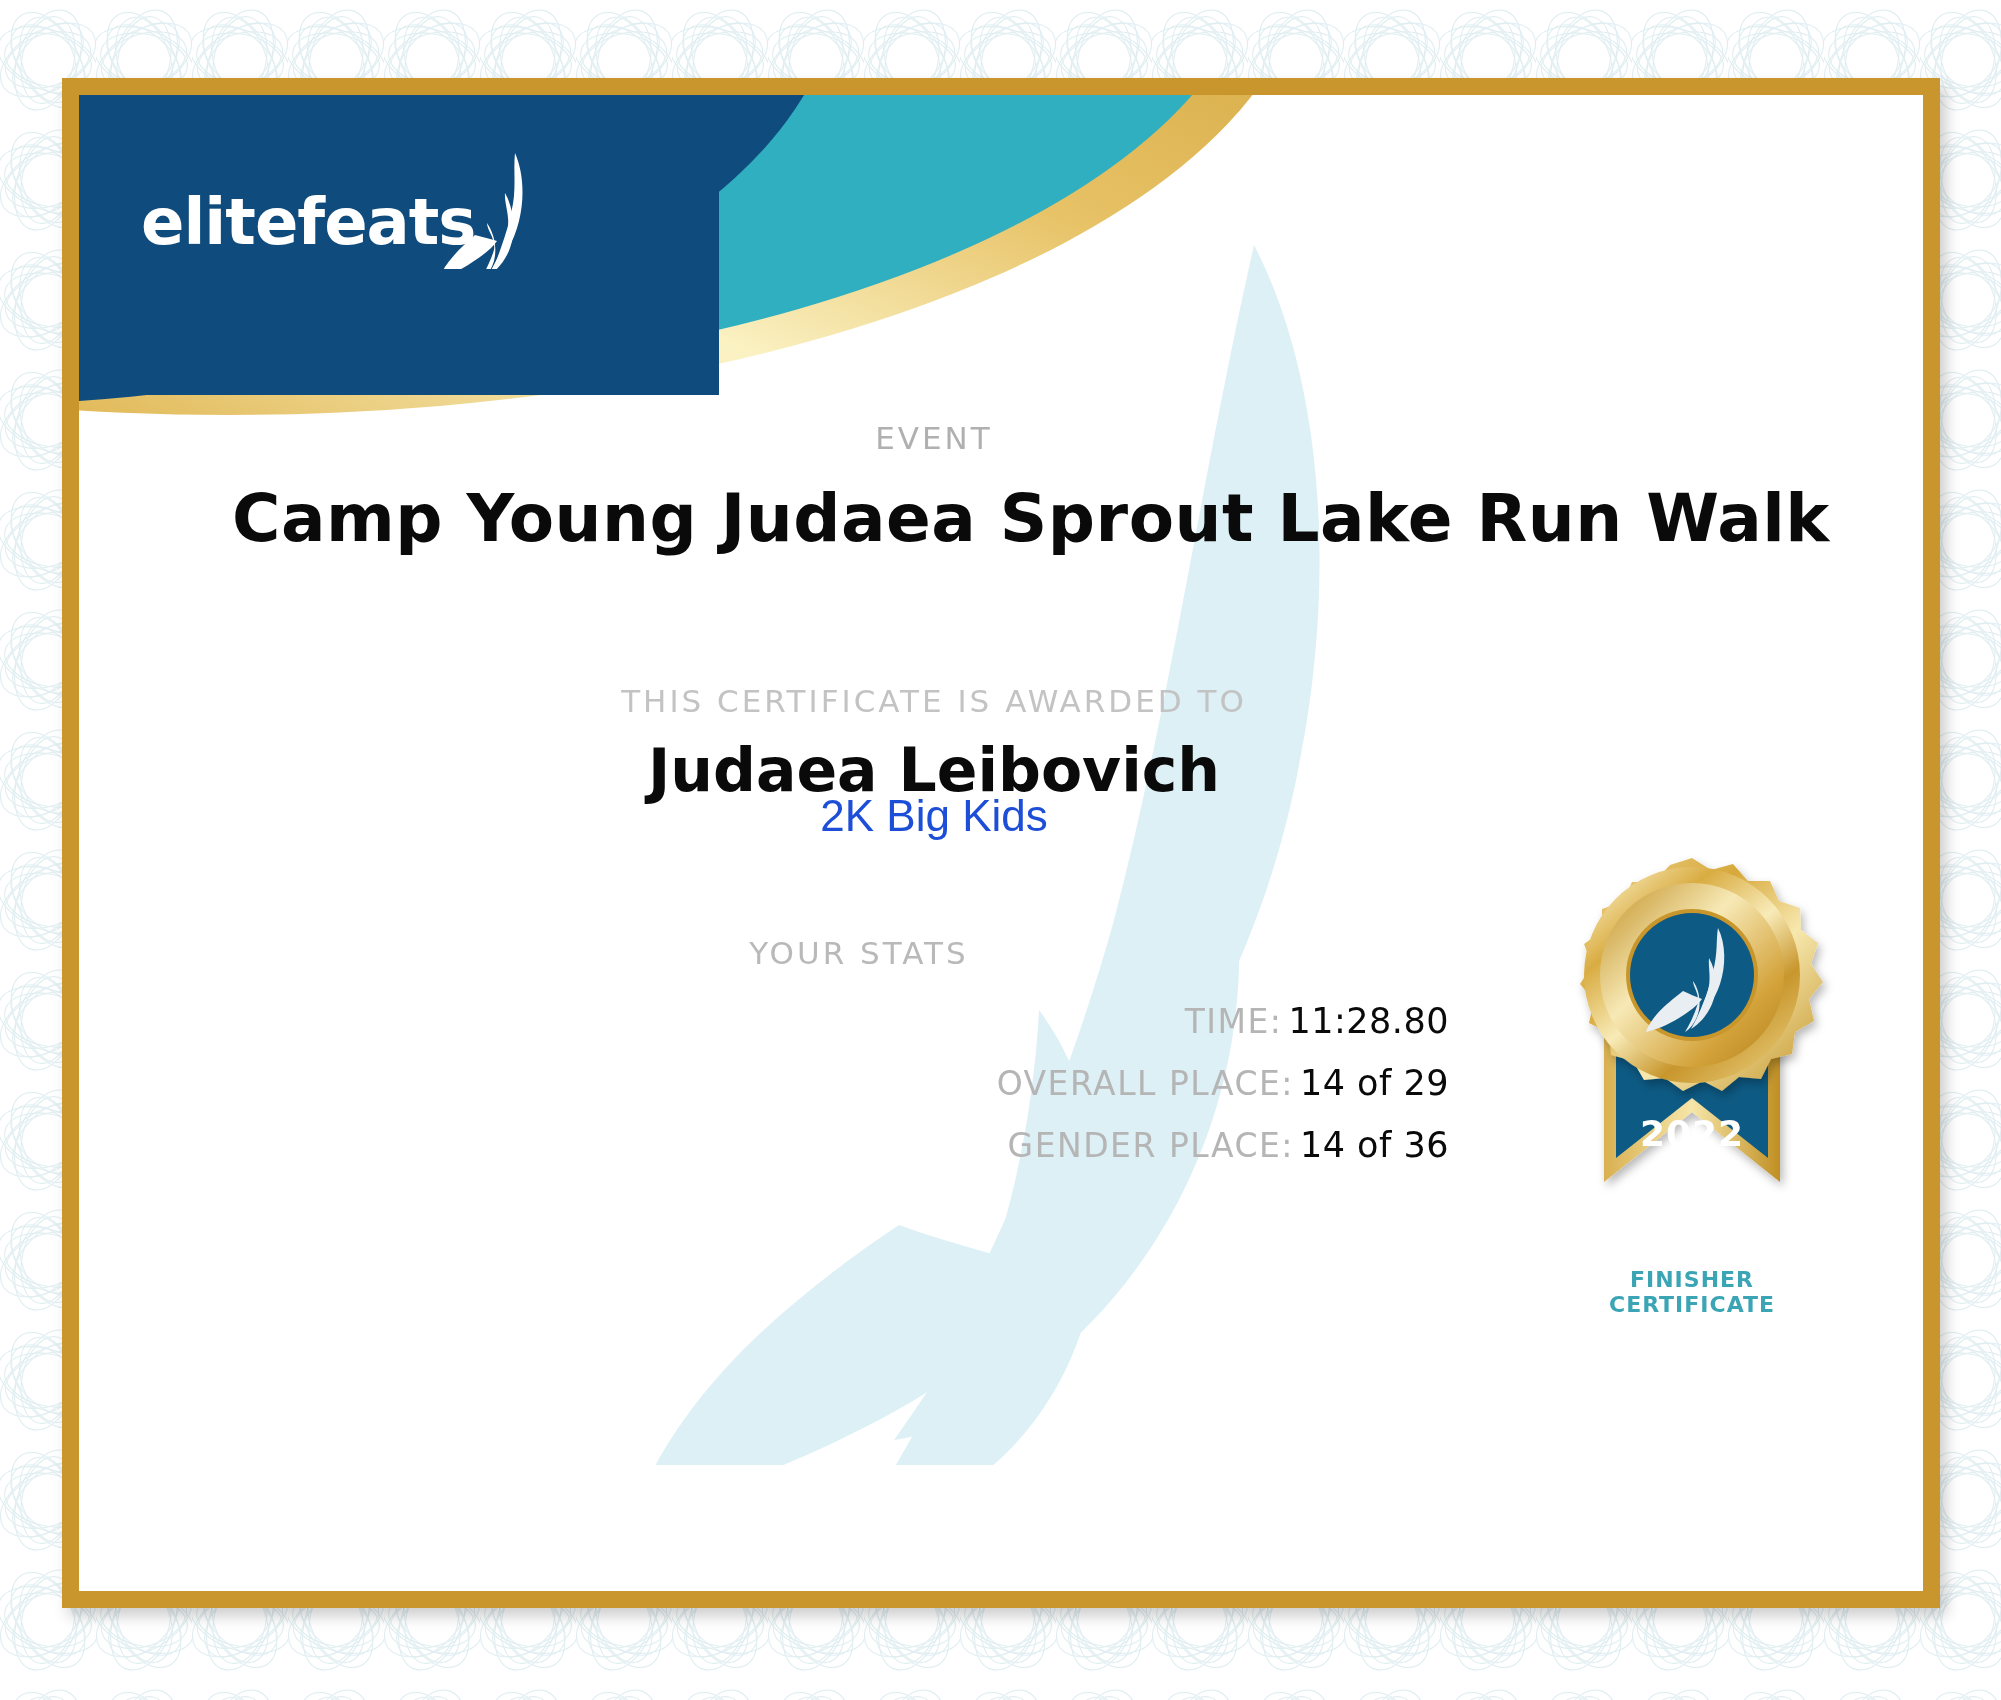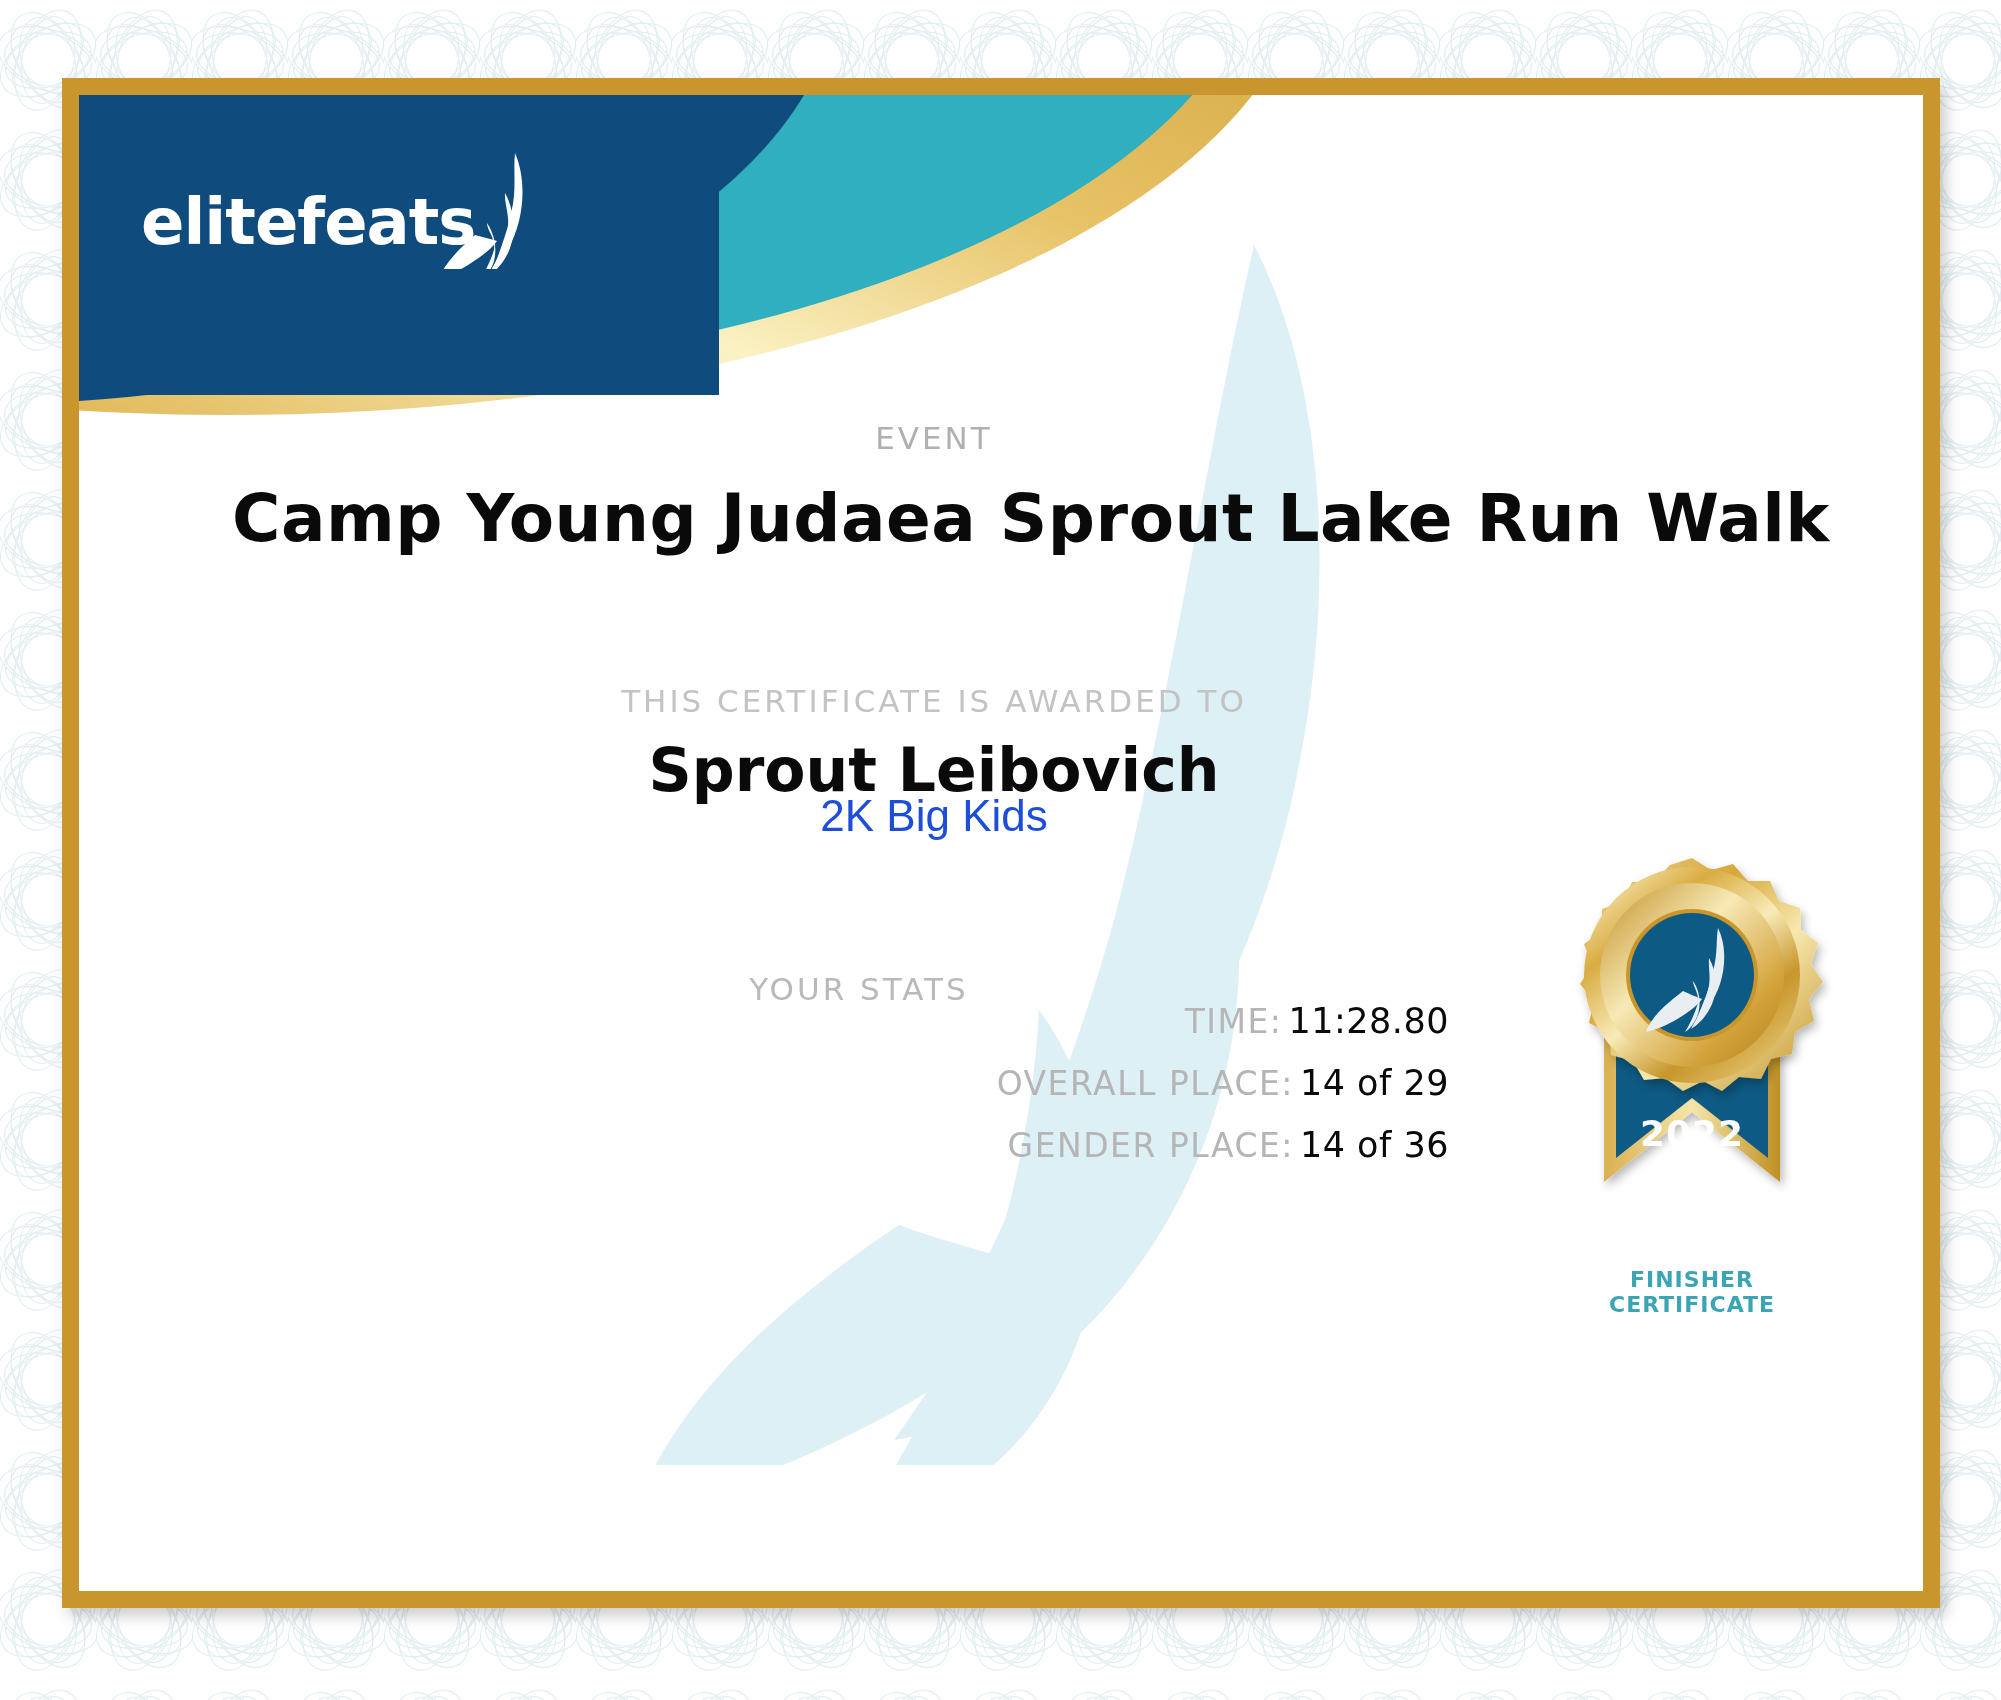--- a/index.html
+++ b/index.html
@@ -167,21 +167,20 @@
     color: #1d4ed8;
   }
 
   #stats-label {
     position: absolute;
     left: 130px;
     top: 840px;
     width: 1300px;
     font-size: 31px;
     color: #b9b9b9;
-    margin-top: 36px;
   }
 
   #stats-list {
     position: absolute;
     left: 260px;
     top: 905px;
     width: 1110px;
   }
   .stat-row {
     text-align: right;
@@ -328,21 +327,21 @@
     </div>
 
     <div id="content">
 
       <div id="event-label" class="label-sm">EVENT</div>
 
       <div id="event-title">Camp Young Judaea Sprout Lake Run Walk</div>
 
       <div id="awarded-label" class="label-sm">THIS CERTIFICATE IS AWARDED TO</div>
 
-      <div id="recipient-name">Sprout Leibovich</div>
+      <div id="recipient-name">Judaea Leibovich</div>
 
       <div id="recipient-division">2K Big Kids</div>
 
       <div id="stats-label" class="label-sm">YOUR STATS</div>
 
       <div id="stats-list">
         <div class="stat-row">
           <span class="stat-label">TIME:</span><span class="stat-value">11:28.80</span>
         </div>
         <div class="stat-row">

